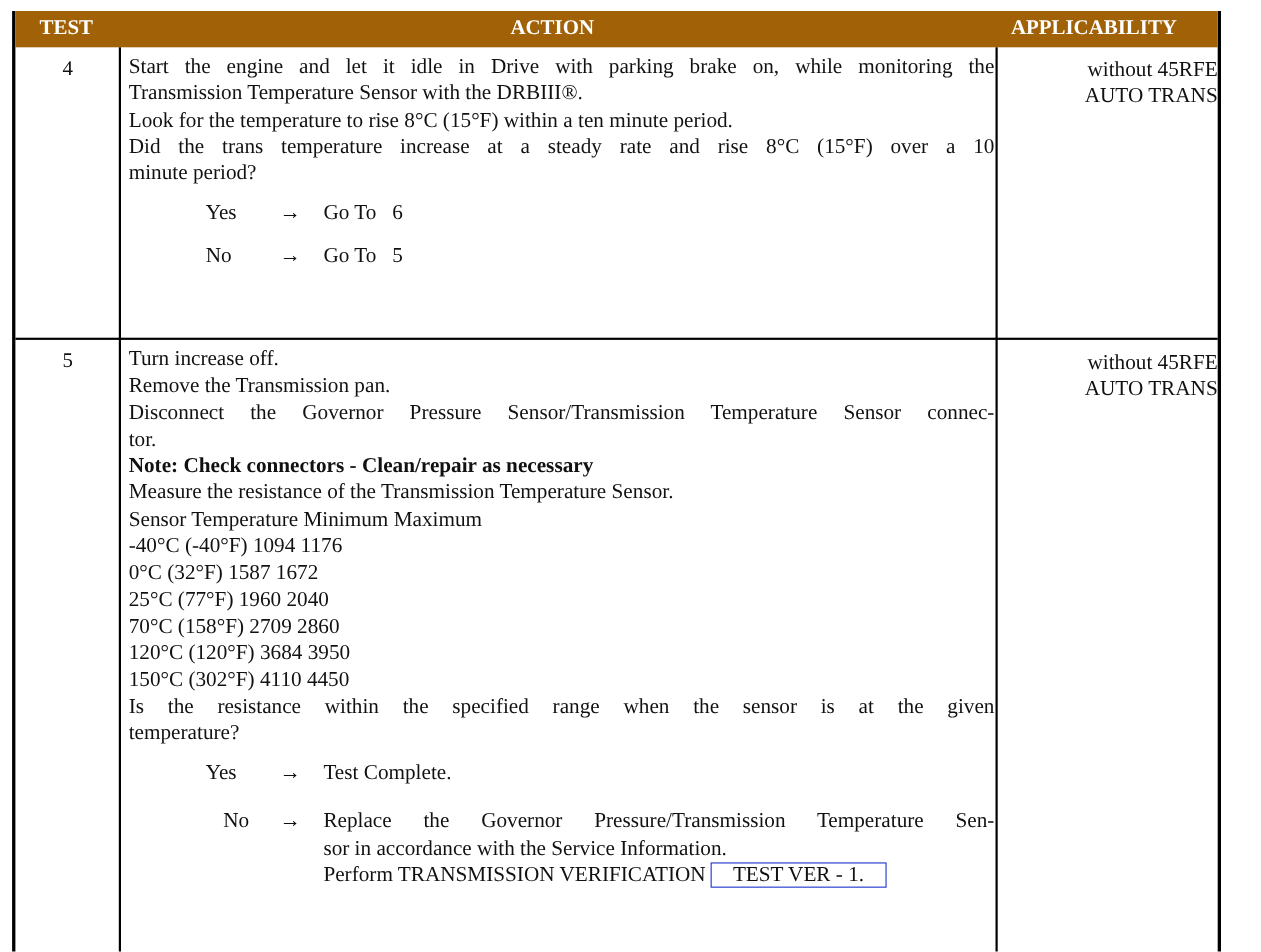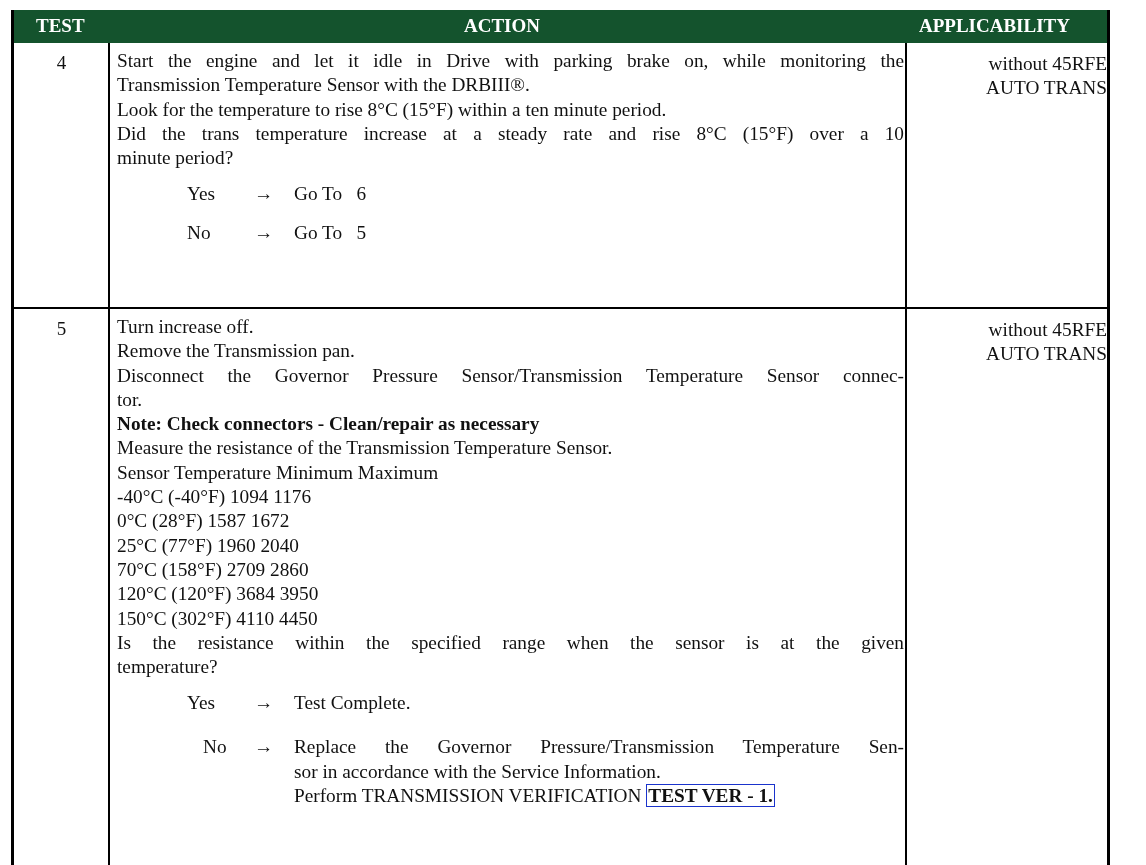--- a/index.html
+++ b/index.html
@@ -1,20 +1,20 @@
 <!DOCTYPE html>
 <html><head>
 <meta charset="utf-8">
 <style>
   html, body { margin: 0; padding: 0; background: #ffffff; }
   body { width: 1146px; height: 865px; overflow: hidden; position: relative;
          font-family: "DejaVu Serif", "Liberation Serif", serif; color: #111; }
   .table { position: absolute; left: 11px; top: 10px; width: 1099px; height: 860px;
            border-left: 3px solid #000; border-right: 3px solid #000; box-sizing: border-box; }
-  .hdr { position: absolute; left: 0; top: 0; width: 100%; height: 33px; background: #14532d; color: #fff;
+  .hdr { position: absolute; left: 0; top: 0; width: 100%; height: 33px; background: #a16207; color: #fff;
          font-family: "Liberation Serif", serif; font-weight: bold; font-size: 19px; }
   .hdr span { position: absolute; top: 5px; }
   .row { position: absolute; left: 0; width: 100%; box-sizing: border-box; }
   .row1 { top: 33px; height: 266px; border-bottom: 2px solid #000; }
   .row2 { top: 299px; height: 570px; }
   .vline { position: absolute; top: 33px; bottom: 0; width: 2px; background: #000; }
   .cell-test { position: absolute; left: 0; width: 95px; text-align: center;
                font-family: "Liberation Serif", serif; font-size: 19px; top: 9px; }
   .cell-action { position: absolute; left: 103px; width: 787px; top: 6px;
                  font-family: "Liberation Serif", serif; font-size: 19.3px; line-height: 24.3px; }
@@ -23,21 +23,21 @@
   .b { font-weight: bold; }
   .justfull { text-align: justify; text-align-last: justify; }
   .ans { position: relative; height: 39px; }
   .ans .lbl { position: absolute; left: 70px; top: 12px; }
   .ans .arr { position: absolute; left: 137px; top: 12px; }
   .ans .res { position: absolute; left: 177px; top: 12px; }
   .ans2 { position: relative; margin-top: 9px; }
   .ans2 .lbl { position: absolute; left: 86px; top: 0; }
   .ans2 .arr { position: absolute; left: 137px; top: 0; }
   .ans2 .body { margin-left: 177px; text-align: justify; }
-  .link { border: 1px solid #1a33cc; padding: 0 1px; cursor: pointer; font-weight: bold; }
+  .link { border: 1px solid #1a33cc; padding: 0 19px; cursor: pointer; }
 </style>
 </head>
 <body>
 
 <div class="table">
   <div class="hdr">
     <span style="left:22px">TEST</span>
     <span style="left:450px">ACTION</span>
     <span style="left:905px">APPLICABILITY</span>
   </div>
@@ -74,21 +74,21 @@
     <div class="cell-test">5</div>
     <div class="cell-action">
       <div>Turn increase off.</div>
       <div>Remove the Transmission pan.</div>
       <div class="justfull">Disconnect the Governor Pressure Sensor/Transmission Temperature Sensor connec-</div>
       <div>tor.</div>
       <div class="b">Note: Check connectors - Clean/repair as necessary</div>
       <div>Measure the resistance of the Transmission Temperature Sensor.</div>
       <div>Sensor Temperature Minimum Maximum</div>
       <div>-40°C (-40°F) 1094 1176</div>
-      <div>0°C (28°F) 1587 1672</div>
+      <div>0°C (32°F) 1587 1672</div>
       <div>25°C (77°F) 1960 2040</div>
       <div>70°C (158°F) 2709 2860</div>
       <div>120°C (120°F) 3684 3950</div>
       <div>150°C (302°F) 4110 4450</div>
       <div class="justfull">Is the resistance within the specified range when the sensor is at the given</div>
       <div>temperature?</div>
       <div class="ans" style="height:40px">
         <span class="lbl">Yes</span>
         <span class="arr">→</span>
         <span class="res">Test Complete.</span>

